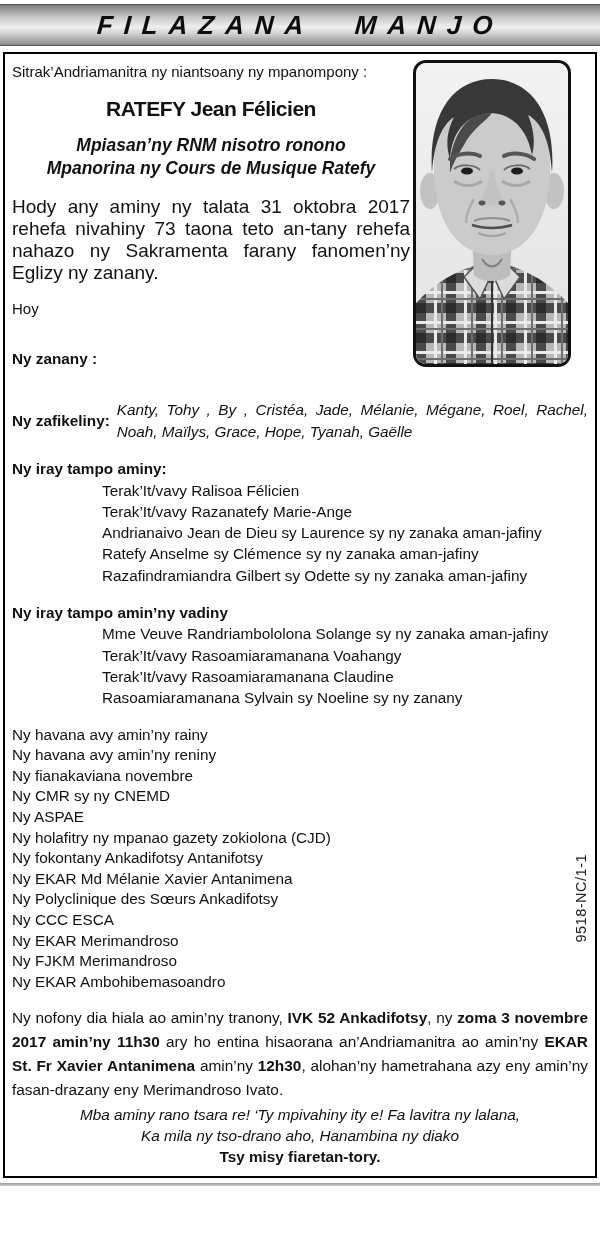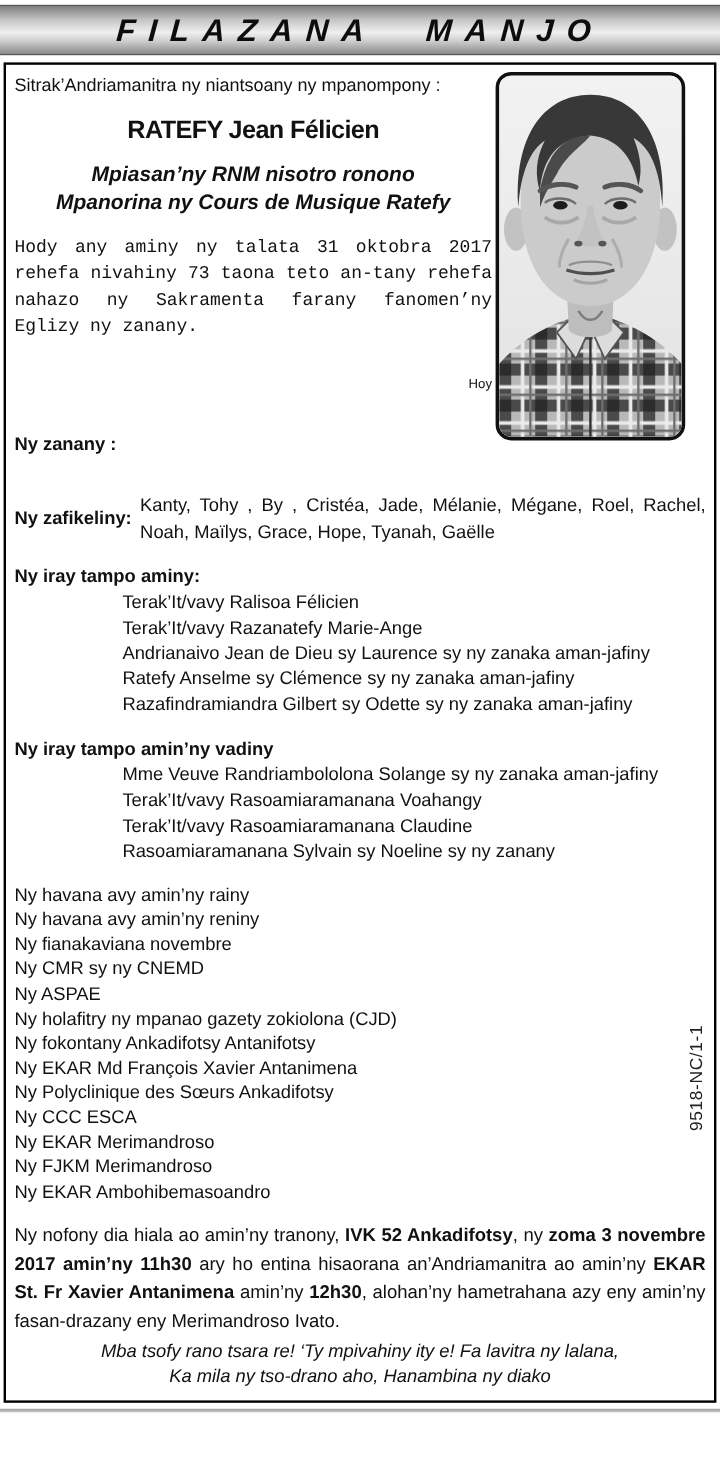--- a/index.html
+++ b/index.html
@@ -58,32 +58,31 @@
   .subtitle {
     text-align: center;
     font-weight: bold;
     font-style: italic;
     font-size: 17.5px;
     line-height: 23px;
   }
 
   .para {
     margin-top: 16px;
-    font-size: 15px;
+    font-size: 19px;
     line-height: 22px;
     text-align: justify;
-    font-family: Liberation Mono, monospace;
-  }
-  .hoy { margin-top: 26px; font-size: 11px; line-height: 21px; text-align: right; }
+  }
+  .hoy { margin-top: 14px; font-size: 15px; line-height: 21px; }
 
   .label-list { display: flex; margin-top: 31px; font-size: 15.3px; align-items: center; }
   .label-list .lbl { font-weight: bold; white-space: nowrap; padding-right: 7px; }
   .label-list .names { flex: 1; }
   .label-list .names > div { line-height: 21.5px; }
-  .names-inline { flex: 1; text-align: justify; line-height: 21.5px; }
+  .names-inline { flex: 1; text-align: justify; line-height: 21.5px; font-style: italic; }
 
   .section { margin-top: 16px; font-size: 15.3px; }
   .section .sec-label { font-weight: bold; line-height: 21.5px; }
   .indented { padding-left: 90px; }
   .indented > div { line-height: 21.3px; }
   .plain-list > div { line-height: 20.6px; }
 
   .funeral {
     margin-top: 14px;
     font-size: 15.4px;
@@ -243,32 +242,33 @@
     </div>
 
     <div class="section plain-list">
         <div>Ny havana avy amin’ny rainy</div>
         <div>Ny havana avy amin’ny reniny</div>
         <div>Ny fianakaviana novembre</div>
         <div>Ny CMR sy ny CNEMD</div>
         <div>Ny ASPAE</div>
         <div>Ny holafitry ny mpanao gazety zokiolona (CJD)</div>
         <div>Ny fokontany Ankadifotsy Antanifotsy</div>
-        <div>Ny EKAR Md François Xavier Antanimena</div>
+        <div>Ny EKAR Md Mélanie Xavier Antanimena</div>
         <div>Ny Polyclinique des Sœurs  Ankadifotsy</div>
         <div>Ny CCC ESCA</div>
         <div>Ny EKAR Merimandroso</div>
         <div>Ny FJKM Merimandroso</div>
         <div>Ny EKAR Ambohibemasoandro</div>
       </div>
 
     <p class="funeral"><span>Ny nofony dia hiala ao amin’ny tranony, </span><span style="font-weight: bold;">IVK 52 Ankadifotsy</span><span>, ny </span><span style="font-weight: bold;">zoma 3 novembre 2017 amin’ny 11h30</span><span> ary ho entina hisaorana an’Andriamanitra ao amin’ny </span><span style="font-weight: bold;">EKAR St. Fr Xavier Antanimena</span><span> amin’ny </span><span style="font-weight: bold;">12h30</span><span>, alohan’ny hametrahana azy eny amin’ny fasan-drazany eny Merimandroso Ivato.</span></p>
 
     <div class="farewell-block">
-      <p class="farewell it">Mba tsofy rano tsara re! ‘Ty mpivahiny ity e! Fa lavitra ny lalana,</p>
+      <p class="farewell it">Mba aminy rano tsara re! ‘Ty mpivahiny ity e! Fa lavitra ny lalana,</p>
       <p class="farewell it">Ka mila ny tso-drano aho, Hanambina ny diako</p>
+      <p class="farewell bd">Tsy misy fiaretan-tory.</p>
     </div>
 
   </div>
 
   <div class="bottom-rule"></div>
 
 </div>
 
 </body></html>

